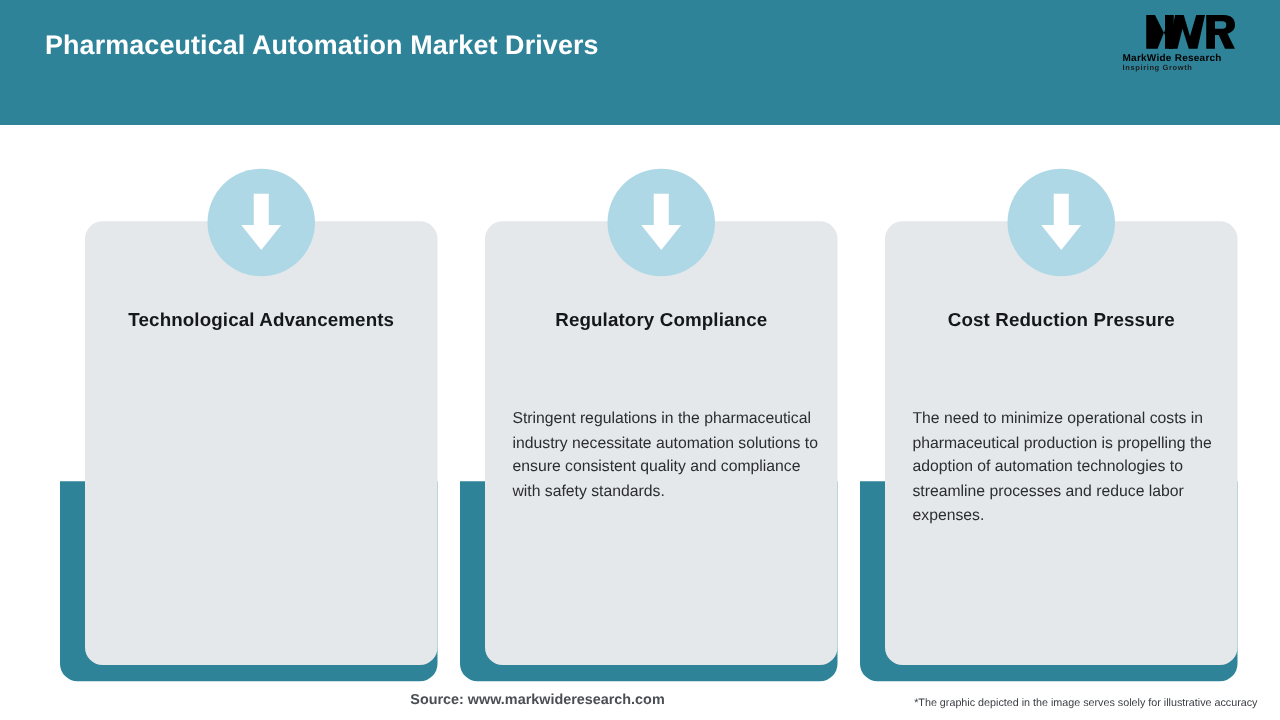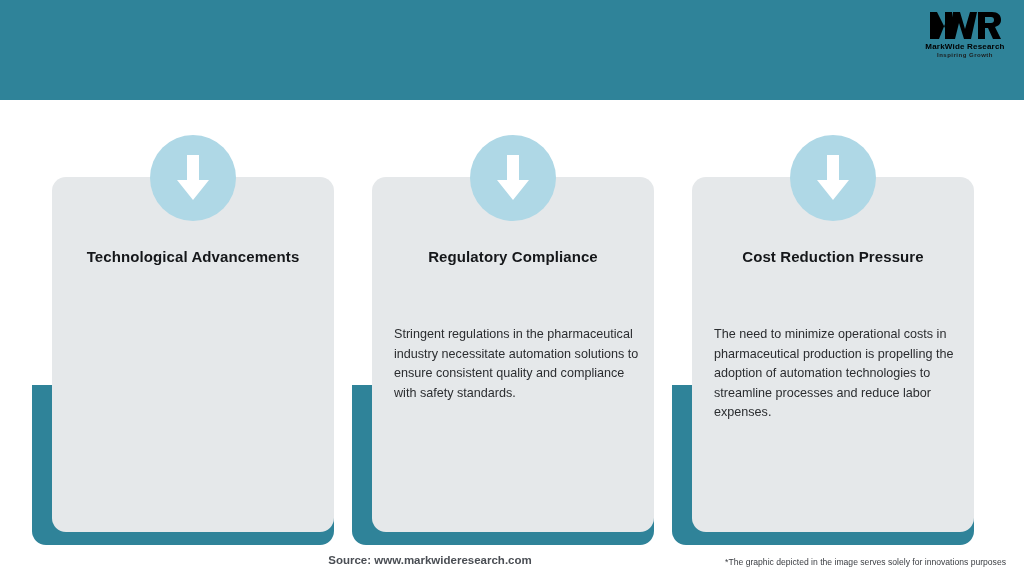--- a/index.html
+++ b/index.html
@@ -32,25 +32,24 @@
     font-size: 21.5px;
     font-weight: bold;
     color: #ffffff;
     letter-spacing: 0.1px;
     white-space: nowrap;
   }
 
   
   .logo {
     position: absolute;
-    right: 5px;
+    right: 18px;
     top: 8px;
     width: 108px;
     height: 56px;
-    text-align: center;
   }
   .logo-mark {
     display: block;
     margin: 0 auto;
   }
   .logo-name {
     display: block;
     font-size: 8px;
     font-weight: bold;
     color: #000000;
@@ -63,21 +62,21 @@
     font-size: 6px;
     font-weight: bold;
     color: #1d1d1d;
     letter-spacing: 0.5px;
     line-height: 8px;
   }
 
   
   .cards {
     position: absolute;
-    left: 0;
+    left: 16px;
     top: 100px;
     width: 860px;
     height: 446px;
   }
   .card-slot {
     position: absolute;
     top: 0;
     width: 320px;
     height: 446px;
   }
@@ -161,20 +160,21 @@
     top: 557px;
     font-size: 8.6px;
     color: #3a3d42;
     white-space: nowrap;
   }
 </style>
 </head>
 <body>
 
 <div class="header">
+  <div class="header-title">Pharmaceutical Automation Market Drivers</div>
 
   <div class="logo">
     <svg class="logo-mark" width="74" height="33" viewBox="0 0 74 33">
       <path d="M2 31 L2 4 L9 4 L17 20 L17 4 L24 4 L24 31 L17 31 L17 16 L11 31 Z" fill="#000"></path>
       <path d="M25 4 L32 4 L37 21 L42 4 L49 4 L43 31 L36 31 L31 15 L27 31 L20 31 Z" fill="#000"></path>
       <path d="M50 4 L64 4 C70 4 73 7 73 12 C73 16 70 18 67 19 L73 31 L65 31 L60 20 L57 20 L57 31 L50 31 Z M57 9 L57 15 L63 15 C65 15 66 14 66 12 C66 10 65 9 63 9 Z" fill="#000"></path>
     </svg>
     <span class="logo-name">MarkWide Research</span>
     <span class="logo-tag">Inspiring Growth</span>
   </div>
@@ -213,13 +213,13 @@
         <path d="M13 2 L25 2 L25 27 L35 27 L19 47 L3 27 L13 27 Z" fill="#ffffff"></path>
       </svg>
     </div>
     <div class="card-title">Cost Reduction Pressure</div>
     <div class="card-body">The need to minimize operational costs in pharmaceutical production is propelling the adoption of automation technologies to streamline processes and reduce labor expenses.</div>
   </div>
 
 </div>
 
 <div class="footer-source">Source: www.markwideresearch.com</div>
-<div class="footer-note">*The graphic depicted in the image serves solely for innovations purposes</div>
+<div class="footer-note">*The graphic depicted in the image serves solely for illustrative accuracy</div>
 
 </body></html>

